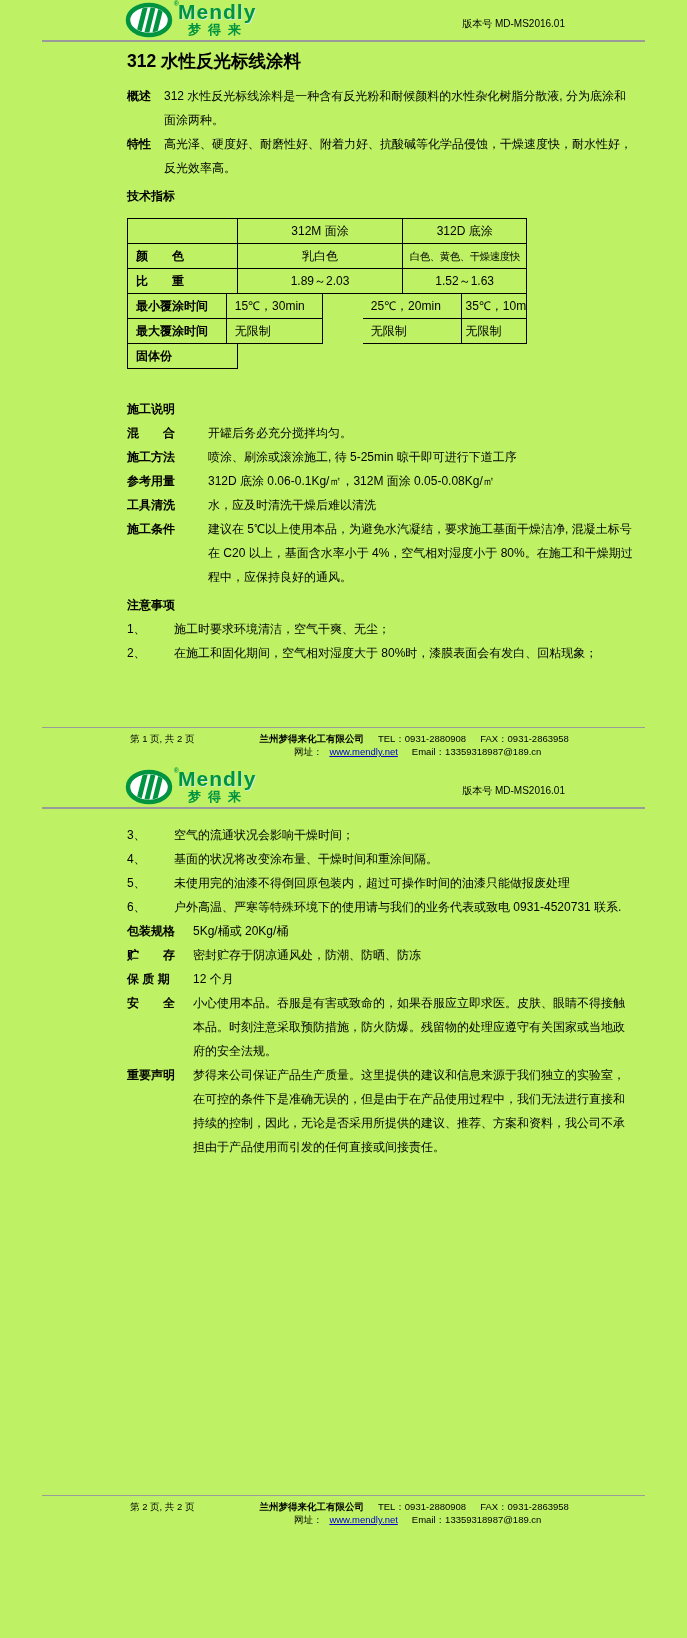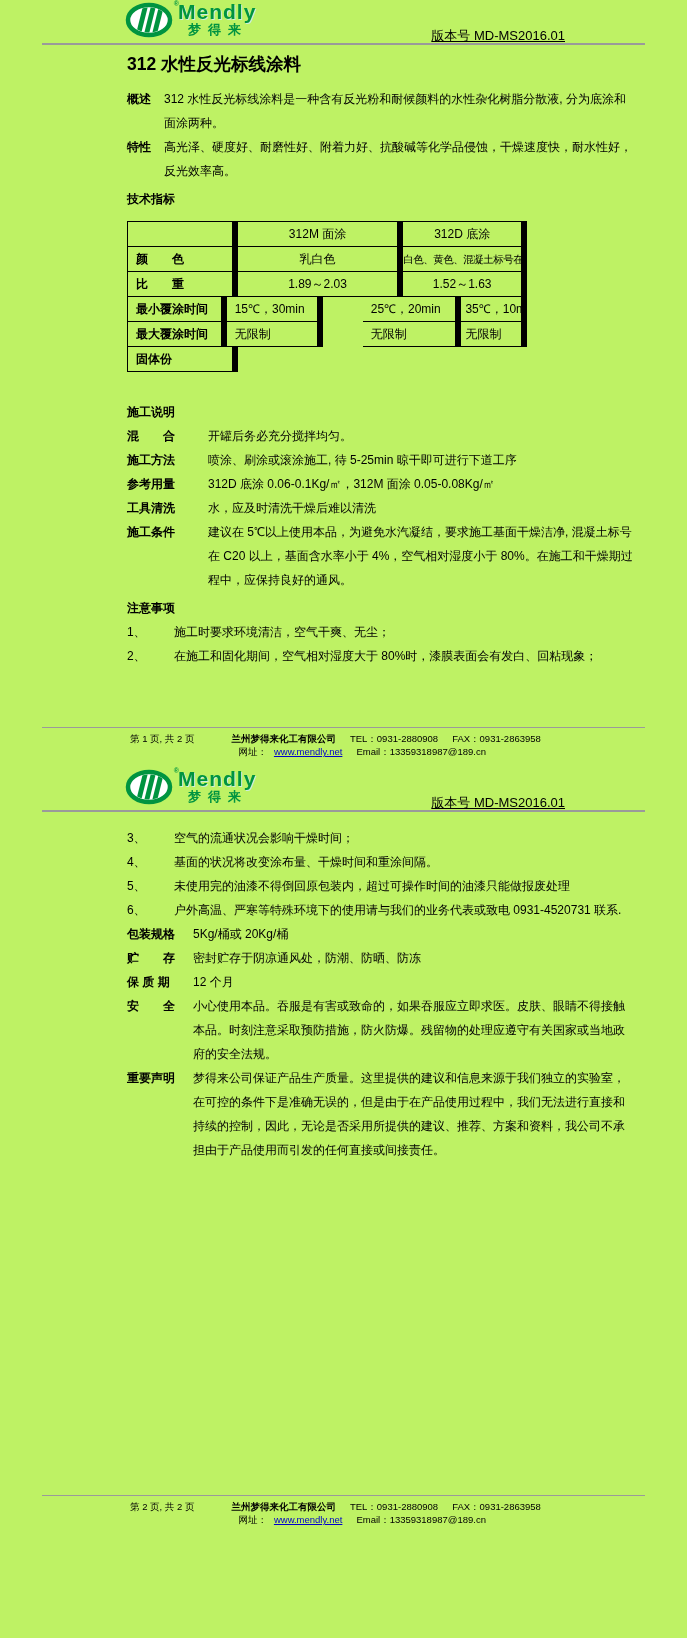--- a/index.html
+++ b/index.html
@@ -12,51 +12,51 @@
   .hdr { display:flex; justify-content:space-between; align-items:flex-start;
          padding:2px 122px 0 125px; }
   .logo { display:flex; align-items:flex-start; position:relative; }
   .emblem { position:relative; width:50px; height:36px; flex:none; }
   .reg { position:absolute; top:-2px; right:-4px; font-size:7px; color:#009440; font-weight:bold; }
   .wordmark { margin-left:3px; }
   .wm-en { font-size:21px; font-weight:bold; color:#009440; letter-spacing:1px;
            line-height:20px; text-shadow:1px 1px 0 #cdeedd; }
   .wm-cn { font-size:13px; font-weight:bold; color:#009440; letter-spacing:7px;
            line-height:16px; margin-left:10px; }
-  .version { font-size:13px; line-height:11px; margin-top:28px; white-space:nowrap;text-decoration:underline; }
+  .version { font-size:10px; line-height:11px; margin-top:16px; white-space:nowrap; }
   .rule { border-top:2px solid #9a9a9a; margin:2px 42px 0 42px; }
   
   .content { padding:0 52px 0 127px; font-size:12px; }
   .title { font-size:17.5px; font-weight:bold; line-height:22px; margin:8px 0 12px 0; }
   .h2 { font-weight:bold; line-height:24px; }
   .def { display:flex; line-height:24px; }
   .lbl { font-weight:bold; flex:none; }
   .num { flex:none; }
   .txt { flex:1; }
   .w37 { width:37px; } .w81 { width:81px; } .w47 { width:47px; } .w66 { width:66px; }
   .mt28 { margin-top:28px; } .mt4 { margin-top:4px; } .mt14 { margin-top:14px; }
   
   .tbl { width:400px; margin-top:10px; border-left:1px solid #000; border-top:1px solid #000; }
   .trow { display:flex; }
-  .tcell { border-right:6px solid #000000; border-bottom:1px solid #000;
+  .tcell { border-right:1px solid #000000; border-bottom:1px solid #000;
            height:25px; line-height:24px; white-space:nowrap; overflow:hidden; }
   .c-label { width:110px; padding-left:8px; font-weight:bold; }
   .c-mid   { width:166px; text-align:center; }
   .c-right { width:124px; text-align:center; }
   .c-right.tight { font-size:10.5px; letter-spacing:-0.5px; }
   .c-s1 { width:107px; padding-left:8px; }
   .c-s2 { width:110px; padding-left:8px;margin-left:40px; }
   .c-s3 { width:73px;  padding-left:4px; }
   .c-span { width:290px; text-align:center; }
   
   .footer { position:absolute; left:42px; right:42px; border-top:1.5px solid #9a9a9a;
             padding-top:4px; display:flex; align-items:flex-start;
             font-size:9.5px; line-height:13px; }
   .pageno { margin-left:88px; flex:none; }
-  .fcenter { margin-left:30px; text-align:left; }
+  .fcenter { margin-left:58px; text-align:center; }
   .frow span { margin:0 7px; }
   .company { font-weight:bold; }
   .link { color:#0000cc; text-decoration:underline; cursor:pointer; }
   
   .page2 { position:absolute; top:763px; left:0; right:0; }
   .page2 .hdr { padding-top:6px; }
 </style>
 </head>
 <body>
 
@@ -105,21 +105,21 @@
 
     <div class="tbl">
       <div class="trow">
         <div class="tcell c-label"></div>
         <div class="tcell c-mid">312M 面涂</div>
         <div class="tcell c-right">312D 底涂</div>
       </div>
       <div class="trow">
         <div class="tcell c-label">颜　　色</div>
         <div class="tcell c-mid">乳白色</div>
-        <div class="tcell c-right tight">白色、黄色、混凝土标号在</div>
+        <div class="tcell c-right tight">白色、黄色、干燥速度快</div>
       </div>
       <div class="trow">
         <div class="tcell c-label">比　　重</div>
         <div class="tcell c-mid">1.89～2.03</div>
         <div class="tcell c-right">1.52～1.63</div>
       </div>
       <div class="trow">
         <div class="tcell c-label">最小覆涂时间</div>
         <div class="tcell c-s1">15℃，30min</div>
         <div class="tcell c-s2">25℃，20min</div>

